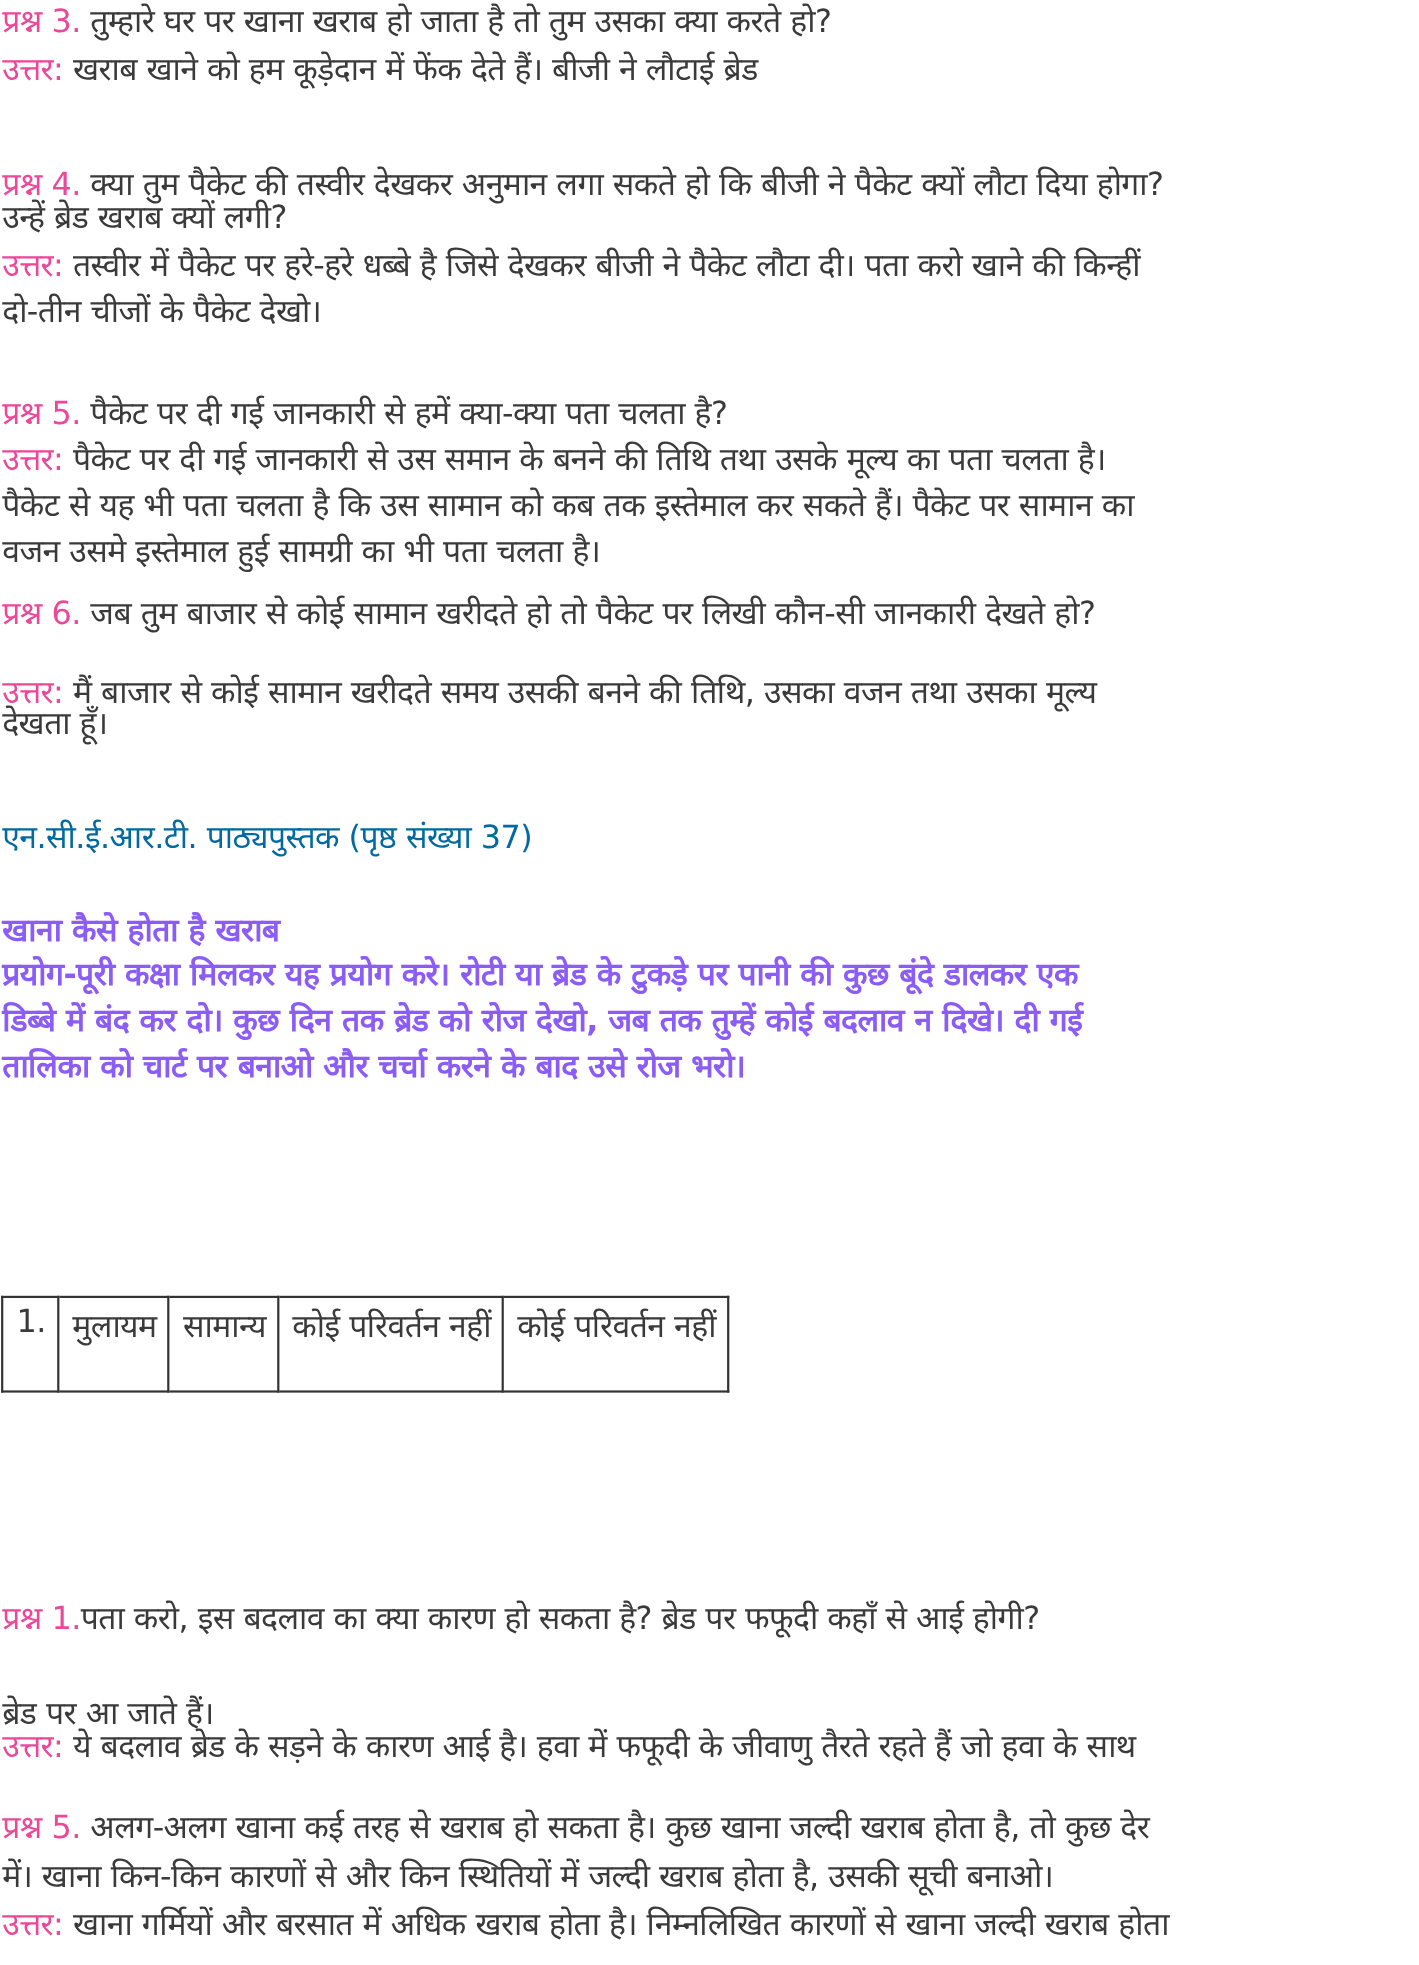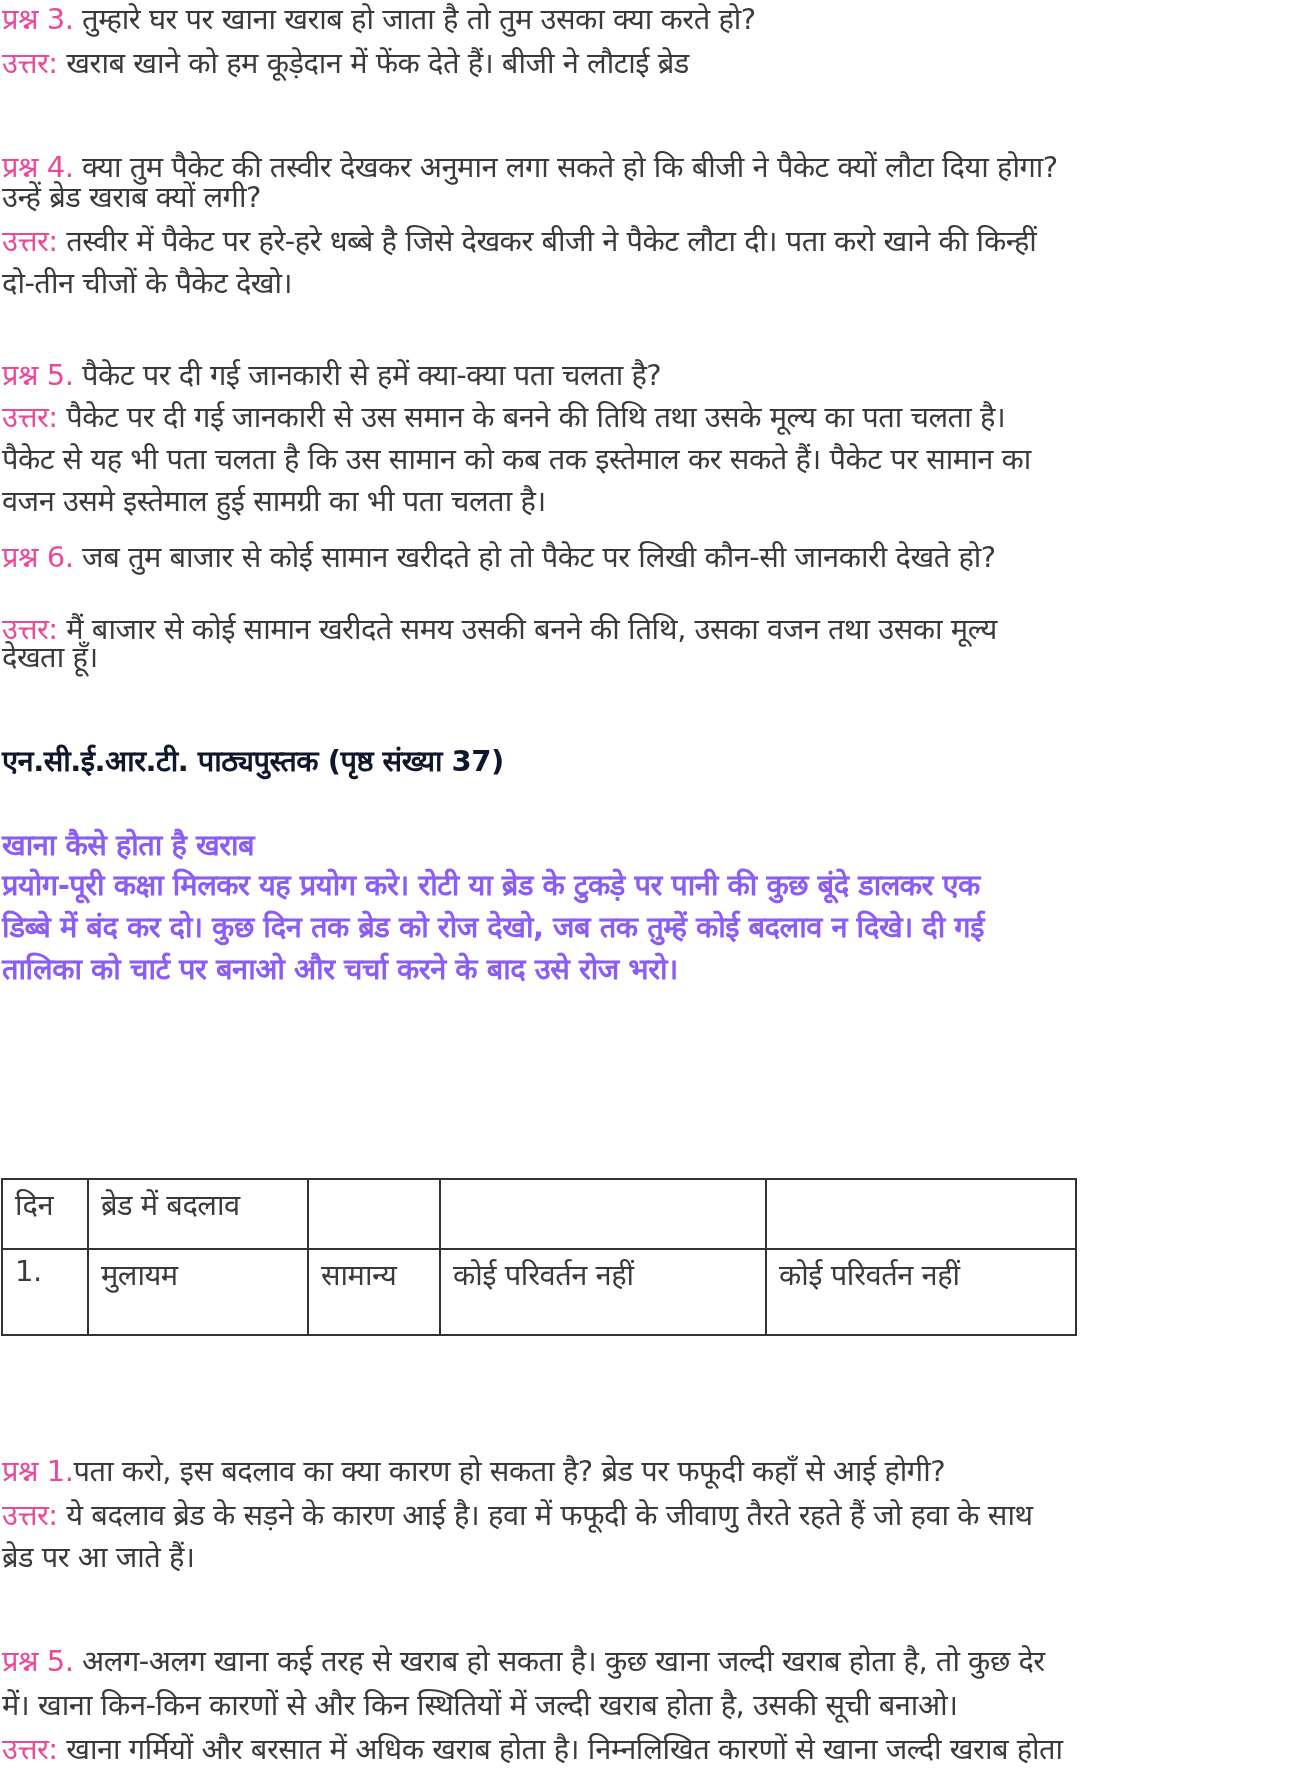--- a/index.html
+++ b/index.html
@@ -27,22 +27,22 @@
       font-size: 29px;
       line-height: 42px;
       white-space: nowrap;
       letter-spacing: -0.5px;
     }
     .lbl {
       font-weight: normal;
       color: #ec4899;
     }
     .green {
-      color: #0f172a;
-      font-weight: bold;
+      color: #0369a1;
+      font-weight: normal;
     }
     .bold {
       font-weight: bold;
       color: #8b5cf6;
     }
     table.obs {
       position: absolute;
       left: 1px;
       top: 1178px;
       border-collapse: collapse;
@@ -109,41 +109,34 @@
   <div class="line green" style="top:740px">एन.सी.ई.आर.टी. पाठ्यपुस्तक (पृष्ठ संख्या 37)</div>
 
   <div class="line bold" style="top:824px">खाना कैसे होता है खराब</div>
 
   <div class="line bold" style="top:864px">प्रयोग-पूरी कक्षा मिलकर यह प्रयोग करे। रोटी या ब्रेड के टुकड़े पर पानी की कुछ बूंदे डालकर एक</div>
   <div class="line bold" style="top:906px">डिब्बे में बंद कर दो। कुछ दिन तक ब्रेड को रोज देखो, जब तक तुम्हें कोई बदलाव न दिखे। दी गई</div>
   <div class="line bold" style="top:948px">तालिका को चार्ट पर बनाओ और चर्चा करने के बाद उसे रोज भरो।</div>
 
   <table class="obs">
     <tbody>
-        <tr>
-      <td style="width:62px">दिन</td>
-      <td style="width:196px">ब्रेड में बदलाव</td>
-      <td style="width:108px"></td>
-      <td style="width:302px"></td>
-      <td style="width:286px"></td>
-    </tr>
     <tr class="r3">
       <td>1.</td>
       <td>मुलायम</td>
       <td>सामान्य</td>
       <td>कोई परिवर्तन नहीं</td>
       <td>कोई परिवर्तन नहीं</td>
     </tr>
   </tbody>
     </table>
 
   <div class="line" style="top:1450px">
     <span class="lbl">प्रश्न 1.</span><span>पता करो, इस बदलाव का क्या कारण हो सकता है? ब्रेड पर फफूदी कहाँ से आई होगी?</span>
   </div>
-  <div class="line" style="top:1494px">
+  <div class="line" style="top:1566px">
     <span class="lbl">उत्तर:</span><span> ये बदलाव ब्रेड के सड़ने के कारण आई है। हवा में फफूदी के जीवाणु तैरते रहते हैं जो हवा के साथ</span>
   </div>
   <div class="line" style="top:1536px">
     <span>ब्रेड पर आ जाते हैं।</span>
   </div>
 
   <div class="line" style="top:1640px">
     <span class="lbl">प्रश्न 5.</span><span> अलग-अलग खाना कई तरह से खराब हो सकता है। कुछ खाना जल्दी खराब होता है, तो कुछ देर</span>
   </div>
   <div class="line" style="top:1684px">

